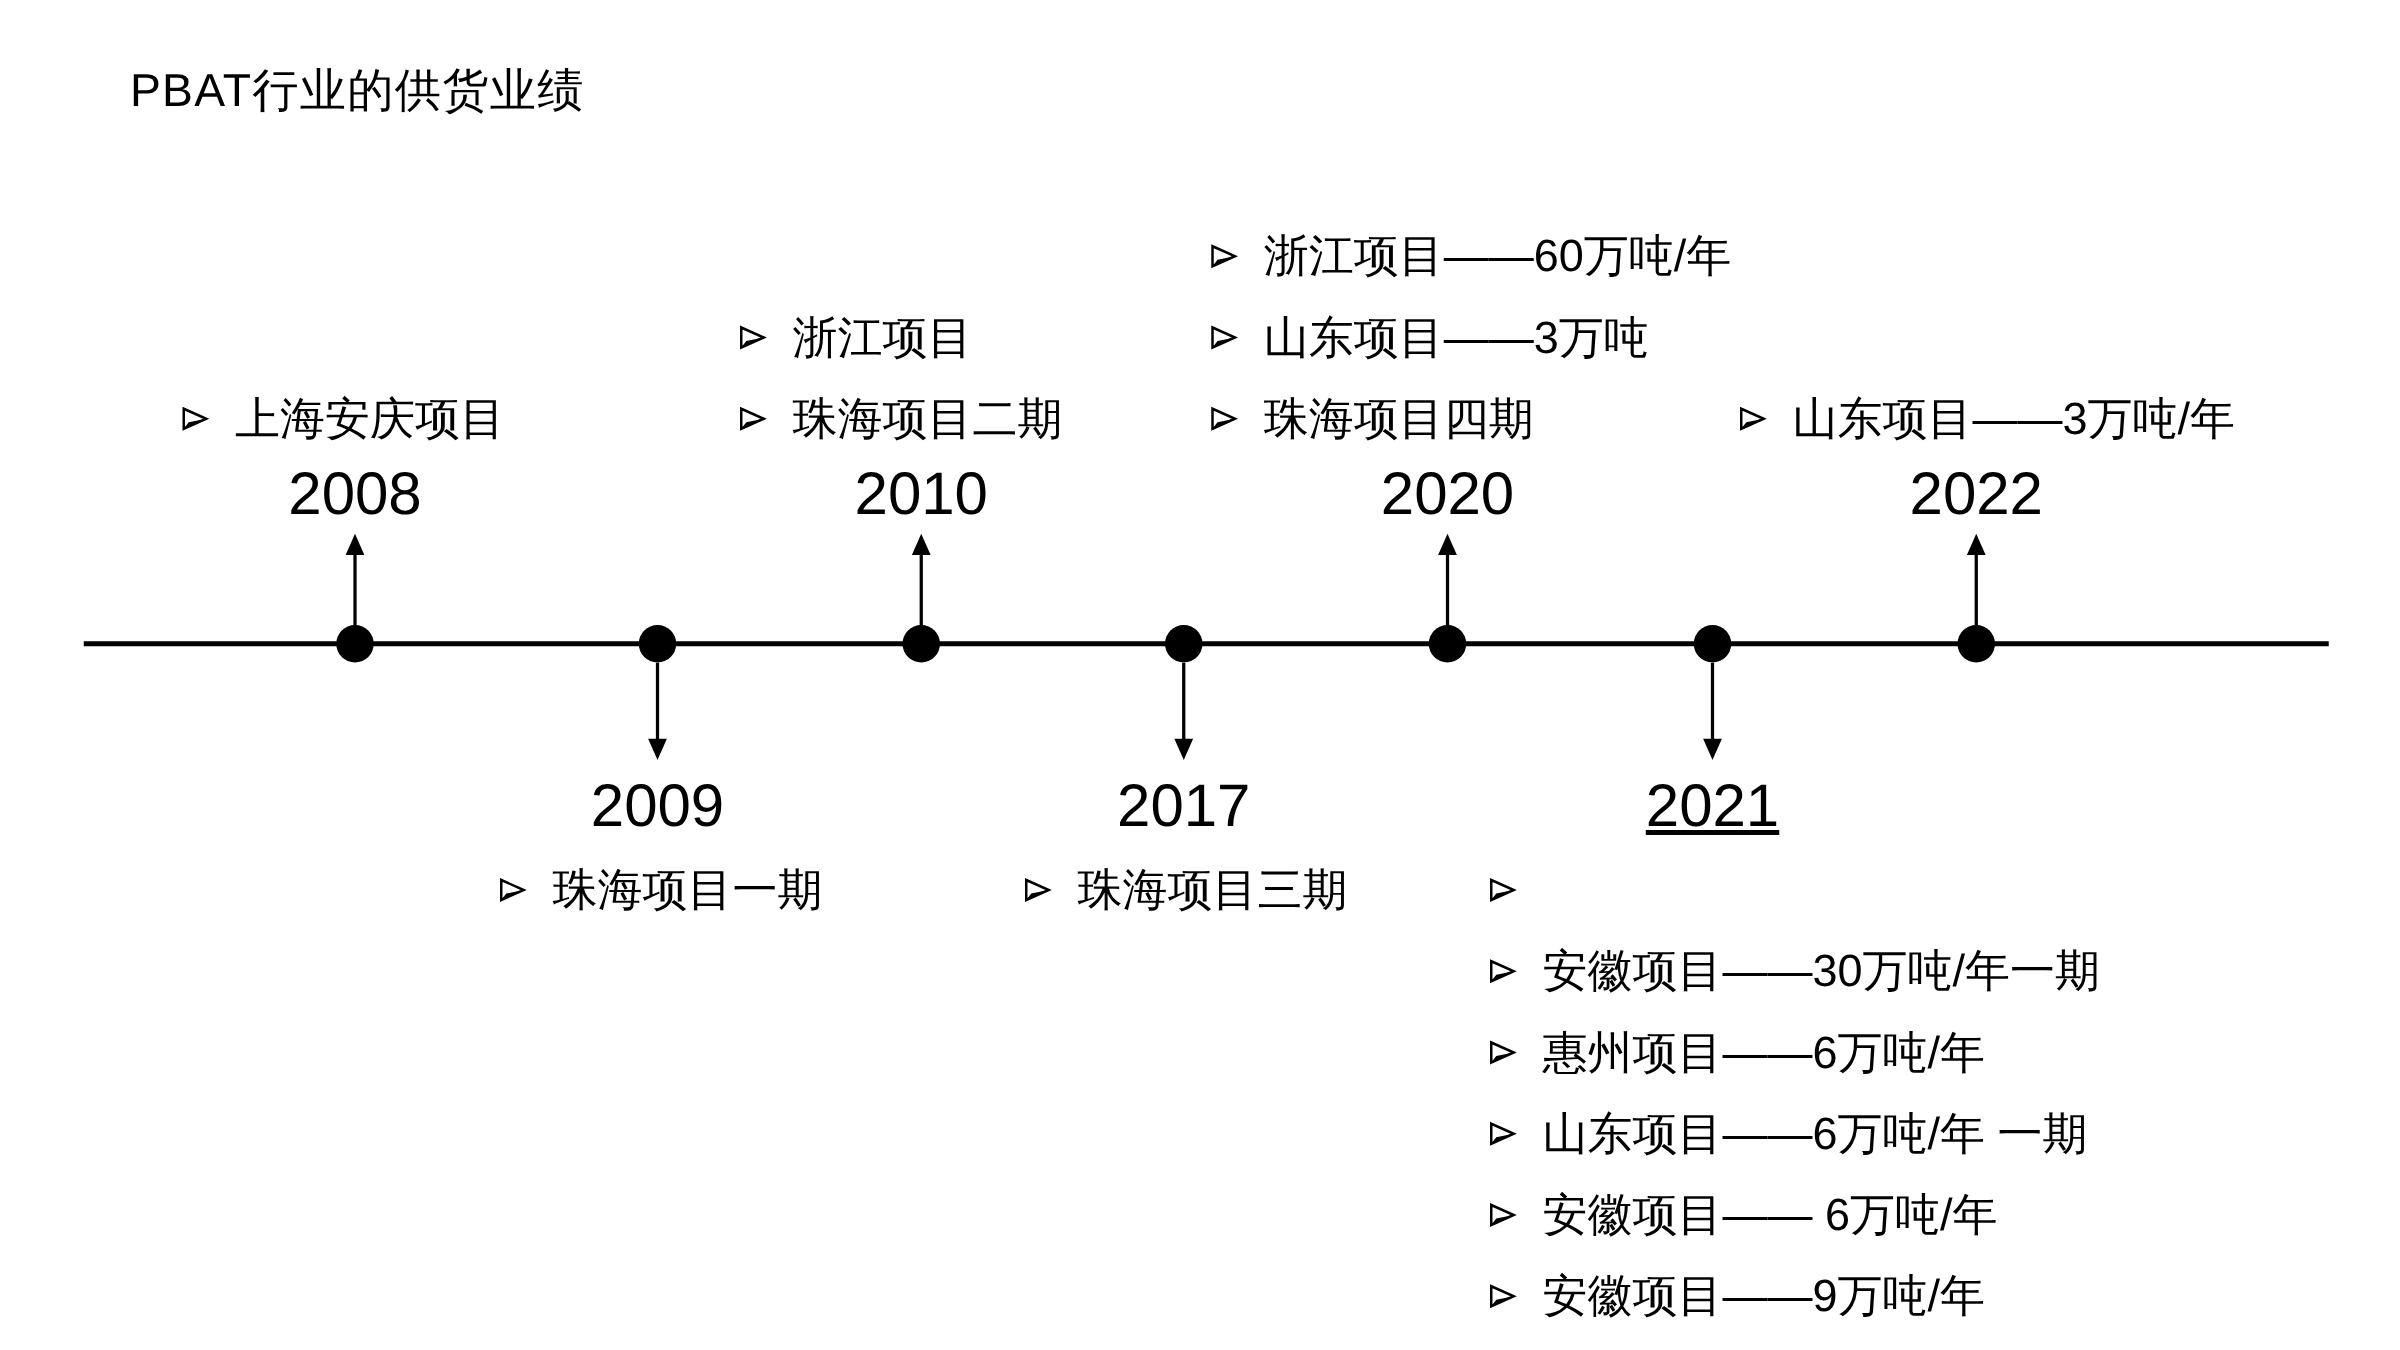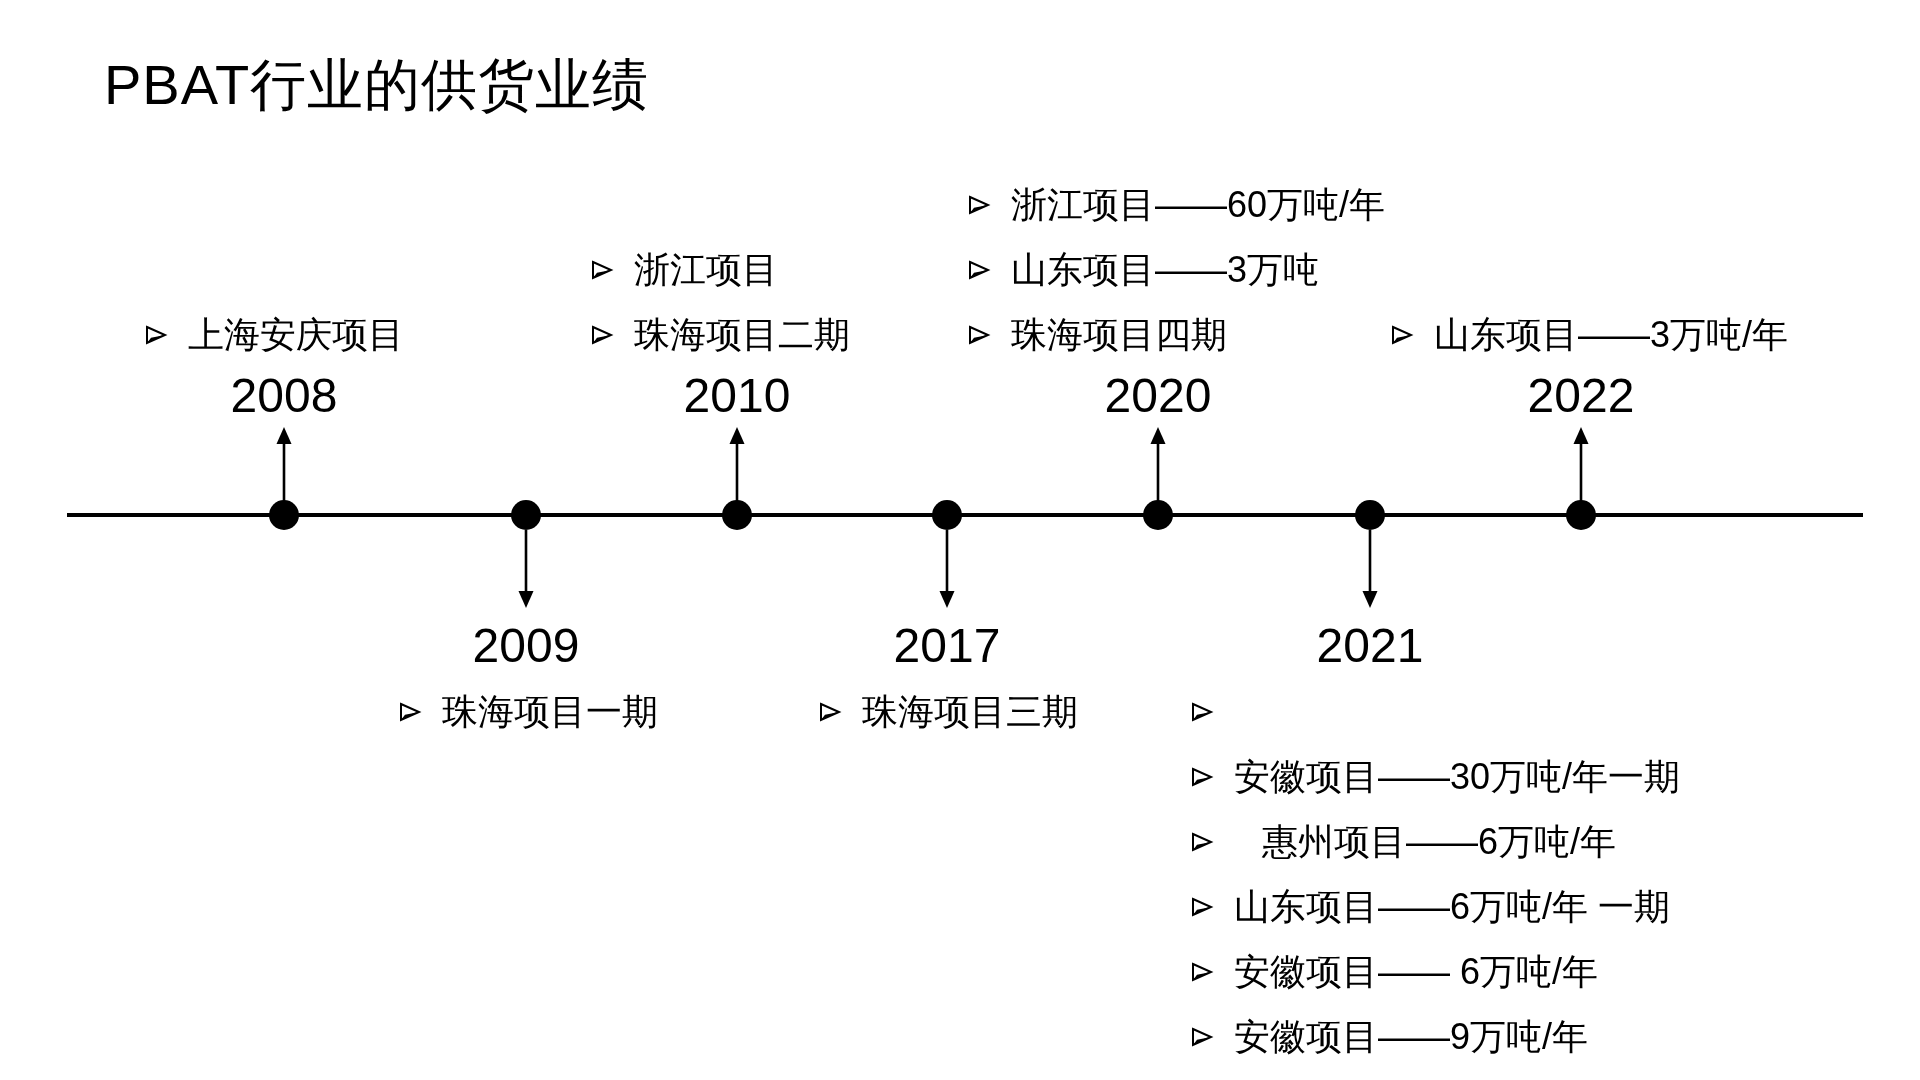--- a/index.html
+++ b/index.html
@@ -7,21 +7,21 @@
     position:relative;
     width:1920px;height:1080px;
     background:#ffffff;
     font-family:"Liberation Sans","DejaVu Sans",sans-serif;
     color:#000;
     overflow:hidden;
   }
   .slide-title{
     position:absolute;
     left:104px;top:48px;
-    font-size:56px;
+    font-size:37px;
     font-weight:500;
     letter-spacing:1px;
     white-space:pre;
   }
   .tl-line{
     position:absolute;
     left:67px;top:513px;
     width:1796px;height:4px;
     background:#000;
   }
@@ -177,39 +177,39 @@
           </span>
           <span class="item-label">珠海项目四期</span>
         </div>
       </div>
       <div>
         <div class="tl-dot" style="left: 1355px;"></div>
         <div class="tl-arrow" style="left: 1358px; top: 530px;"><svg width="24" height="78" viewBox="0 0 24 78" xmlns="http://www.w3.org/2000/svg">
             <rect x="10.7" y="0" width="2.6" height="63" fill="#000"></rect>
             <polygon points="12,78 4.5,61 19.5,61" fill="#000"></polygon>
           </svg></div>
-        <div class="year-label" style="left: 1290px; top: 624px;">2021</div>
+        <div class="year-label" style="left: 1290px; top: 624px; text-decoration: underline;">2021</div>
         <div class="project-item" style="left: 1190px; top: 690px;">
           <span class="bullet-icon">
             <svg viewBox="0 0 24 24" xmlns="http://www.w3.org/2000/svg">
               <path d="M3 4 L21 12 L3 20 Z" fill="#ffffff" stroke="#000000" stroke-width="2" stroke-linejoin="miter"></path>
               <path d="M3 20 L21 12 L7 14.8 Z" fill="#000000"></path>
             </svg>
           </span>
         </div>
         <div class="project-item" style="left: 1190px; top: 755px;">
           <span class="bullet-icon">
             <svg viewBox="0 0 24 24" xmlns="http://www.w3.org/2000/svg">
               <path d="M3 4 L21 12 L3 20 Z" fill="#ffffff" stroke="#000000" stroke-width="2" stroke-linejoin="miter"></path>
               <path d="M3 20 L21 12 L7 14.8 Z" fill="#000000"></path>
             </svg>
           </span>
           <span class="item-label">安徽项目——30万吨/年一期</span>
         </div>
-        <div class="project-item" style="left: 1190px; top: 820px; gap: 28px;">
+        <div class="project-item" style="left: 1190px; top: 820px;">
           <span class="bullet-icon">
             <svg viewBox="0 0 24 24" xmlns="http://www.w3.org/2000/svg">
               <path d="M3 4 L21 12 L3 20 Z" fill="#ffffff" stroke="#000000" stroke-width="2" stroke-linejoin="miter"></path>
               <path d="M3 20 L21 12 L7 14.8 Z" fill="#000000"></path>
             </svg>
           </span>
           <span class="item-label">惠州项目——6万吨/年</span>
         </div>
         <div class="project-item" style="left: 1190px; top: 885px;">
           <span class="bullet-icon">

